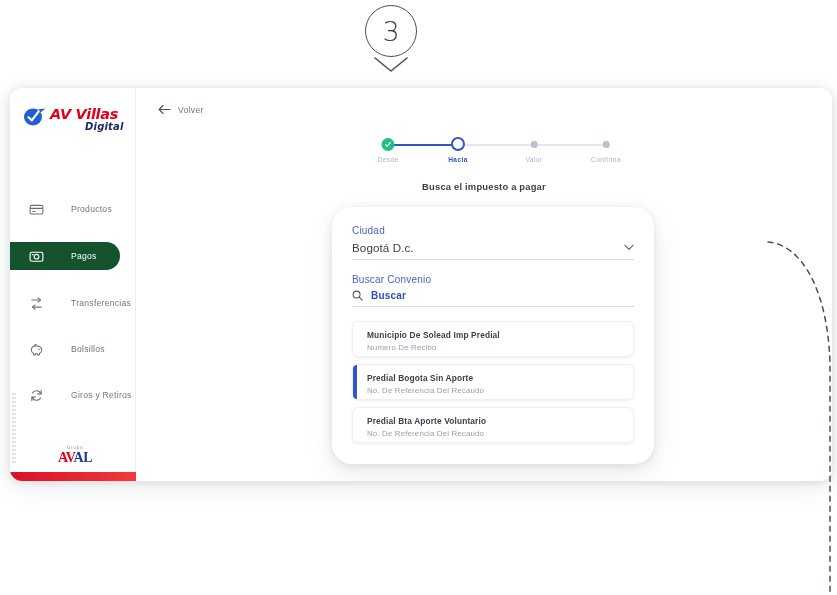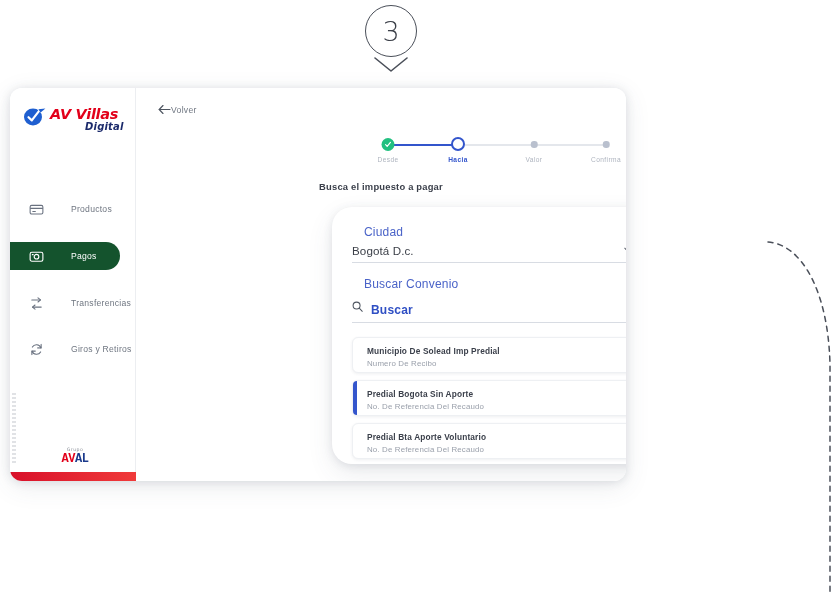--- a/index.html
+++ b/index.html
@@ -45,21 +45,21 @@
     top: 57px;
     width: 34px;
     height: 16px;
   }
 
   
   .window {
     position: absolute;
     left: 10px;
     top: 88px;
-    width: 616px;
+    width: 822px;
     height: 393px;
     background: #ffffff;
     border-radius: 12px;
     box-shadow: 0 1px 10px rgba(70,80,100,0.16), 0 6px 26px rgba(70,80,100,0.10);
     overflow: hidden;
   }
 
   
   .sidebar {
     position: absolute;
@@ -158,22 +158,22 @@
     text-align: center;
   }
   .aval-top {
     font-family: "DejaVu Sans", sans-serif;
     font-size: 4.6px;
     color: #8b9099;
     letter-spacing: 0.5px;
     margin-bottom: 1px;
   }
   .aval-word {
-    font-family: Liberation Mono, monospace;
-    font-size: 12px;
+    font-family: Liberation Serif, serif;
+    font-size: 14px;
     font-weight: bold;
     letter-spacing: -0.5px;
     line-height: 1;
   }
   .aval-word .r { color: #e2001a; }
   .aval-word .b { color: #1b3a8c; }
 
   .sidebar-strip {
     position: absolute;
     left: 0;
@@ -200,20 +200,21 @@
     right: 0;
     bottom: 0;
     background: #ffffff;
   }
   .back-link {
     position: absolute;
     left: 22px;
     top: 16px;
     display: flex;
     align-items: center;
+    gap: 7px;
   }
   .back-link .arrow {
     width: 13px;
     height: 11px;
     color: #4e5560;
   }
   .back-link .txt {
     font-size: 8.6px;
     color: #6f7681;
     letter-spacing: 0.3px;
@@ -292,25 +293,24 @@
     height: 257px;
     background: #ffffff;
     border-radius: 20px;
     box-shadow: 0 2px 9px rgba(70,80,100,0.13), 0 10px 26px rgba(70,80,100,0.10);
     box-sizing: border-box;
     padding: 18px 20px 0 20px;
   }
 
   .field { position: relative; margin-bottom: 4px; }
   .field-label {
-    font-size: 12px;
+    font-size: 10px;
     color: #4a63c8;
     letter-spacing: 0.2px;
     margin-bottom: 5px;
-    margin-left: 12px;
   }
   .field-row {
     display: flex;
     align-items: center;
     border-bottom: 1px solid #d8dce3;
     padding-bottom: 5px;
   }
   .field-value {
     font-size: 11.6px;
     color: #3c4049;
@@ -321,25 +321,24 @@
     width: 10px; height: 7px; color: #5b616c;
   }
   .search-ico { width: 11px; height: 11px; color: #4e5560; margin-right: 8px; }
   .search-val {
     font-size: 10px;
     color: #7b818c;
     flex: 1;
     letter-spacing: 0.1px;
   }
   .search-btn {
-    font-size: 12px;
+    font-size: 10px;
     font-weight: bold;
     color: #2f4fc4;
     letter-spacing: 0.2px;
-    margin-top: 7px;
   }
 
   .results { margin-top: 14px; }
   .result {
     position: relative;
     background: #ffffff;
     border: 1px solid #eef0f3;
     border-radius: 6px;
     box-shadow: 0 1px 3px rgba(70,80,100,0.09);
     padding: 8px 10px 8px 14px;
@@ -434,20 +433,30 @@
             <svg viewBox="0 0 16 16" width="15" height="15">
                 <path d="M3 4.2 H12" stroke="currentColor" stroke-width="1.2" fill="none" stroke-linecap="round"></path>
                 <path d="M9.6 2 L12.3 4.2 L9.6 6.4" stroke="currentColor" stroke-width="1.2" fill="none" stroke-linecap="round" stroke-linejoin="round"></path>
                 <path d="M13 11.8 H4" stroke="currentColor" stroke-width="1.2" fill="none" stroke-linecap="round"></path>
                 <path d="M6.4 9.6 L3.7 11.8 L6.4 14" stroke="currentColor" stroke-width="1.2" fill="none" stroke-linecap="round" stroke-linejoin="round"></path>
               </svg>
           </span>
           <span class="lbl">Transferencias</span>
         </div>
 
+        <div class="nav-item">
+          <span class="ico">
+            <svg viewBox="0 0 16 16" width="15" height="15">
+                <path d="M2.4 8.6 c0-2.6 2.4-4.4 5.6-4.4 s5.6 1.8 5.6 4.4 c0 1.5-0.9 2.8-2.3 3.5 l-0.3 1.6 h-1.6 l-0.2-1.1 h-2.4 l-0.2 1.1 h-1.6 l-0.3-1.6 c-1.4-0.7-2.3-2-2.3-3.5 Z" fill="none" stroke="currentColor" stroke-width="1.15" stroke-linejoin="round"></path>
+                <circle cx="10.6" cy="7.6" r="0.8" fill="currentColor"></circle>
+                <path d="M5.6 4.4 l0.8-2.0 l2.0 0.9" fill="none" stroke="currentColor" stroke-width="1.05" stroke-linecap="round"></path>
+              </svg>
+          </span>
+          <span class="lbl">Bolsillos</span>
+        </div>
 
         <div class="nav-item">
           <span class="ico">
             <svg viewBox="0 0 16 16" width="15" height="15">
                 <path d="M12.6 6.2 A5 5 0 0 0 3.6 5.4" fill="none" stroke="currentColor" stroke-width="1.2" stroke-linecap="round"></path>
                 <path d="M12.9 2.6 L13.0 6.4 L9.3 6.3" fill="none" stroke="currentColor" stroke-width="1.2" stroke-linecap="round" stroke-linejoin="round"></path>
                 <path d="M3.4 9.8 A5 5 0 0 0 12.4 10.6" fill="none" stroke="currentColor" stroke-width="1.2" stroke-linecap="round"></path>
                 <path d="M3.1 13.4 L3.0 9.6 L6.7 9.7" fill="none" stroke="currentColor" stroke-width="1.2" stroke-linecap="round" stroke-linejoin="round"></path>
               </svg>
           </span>

